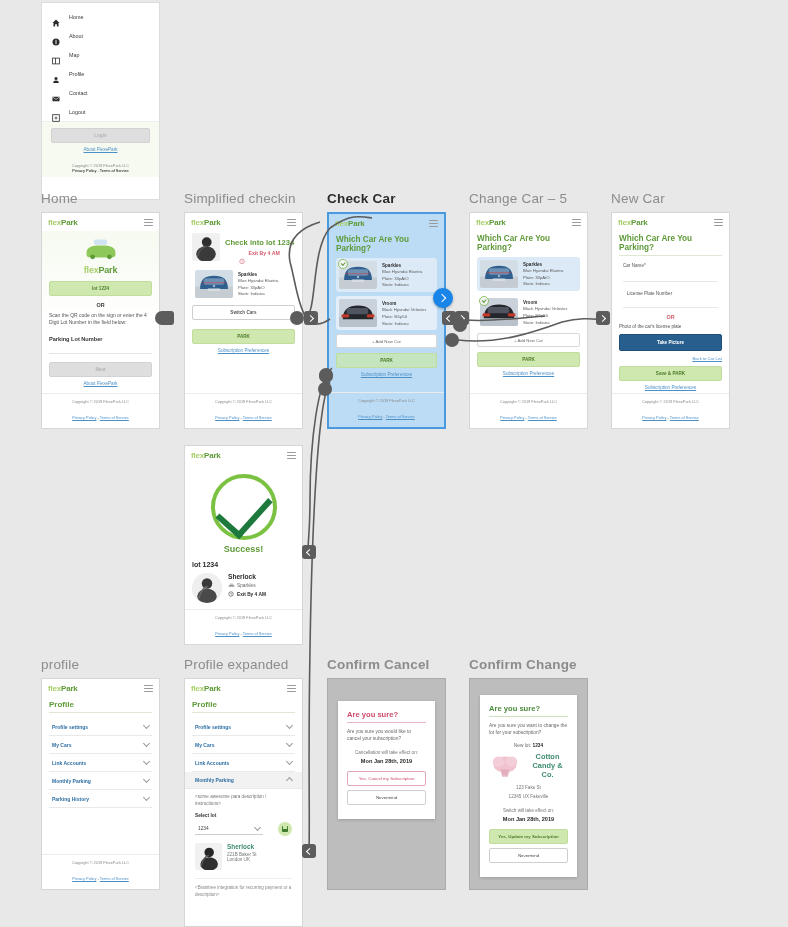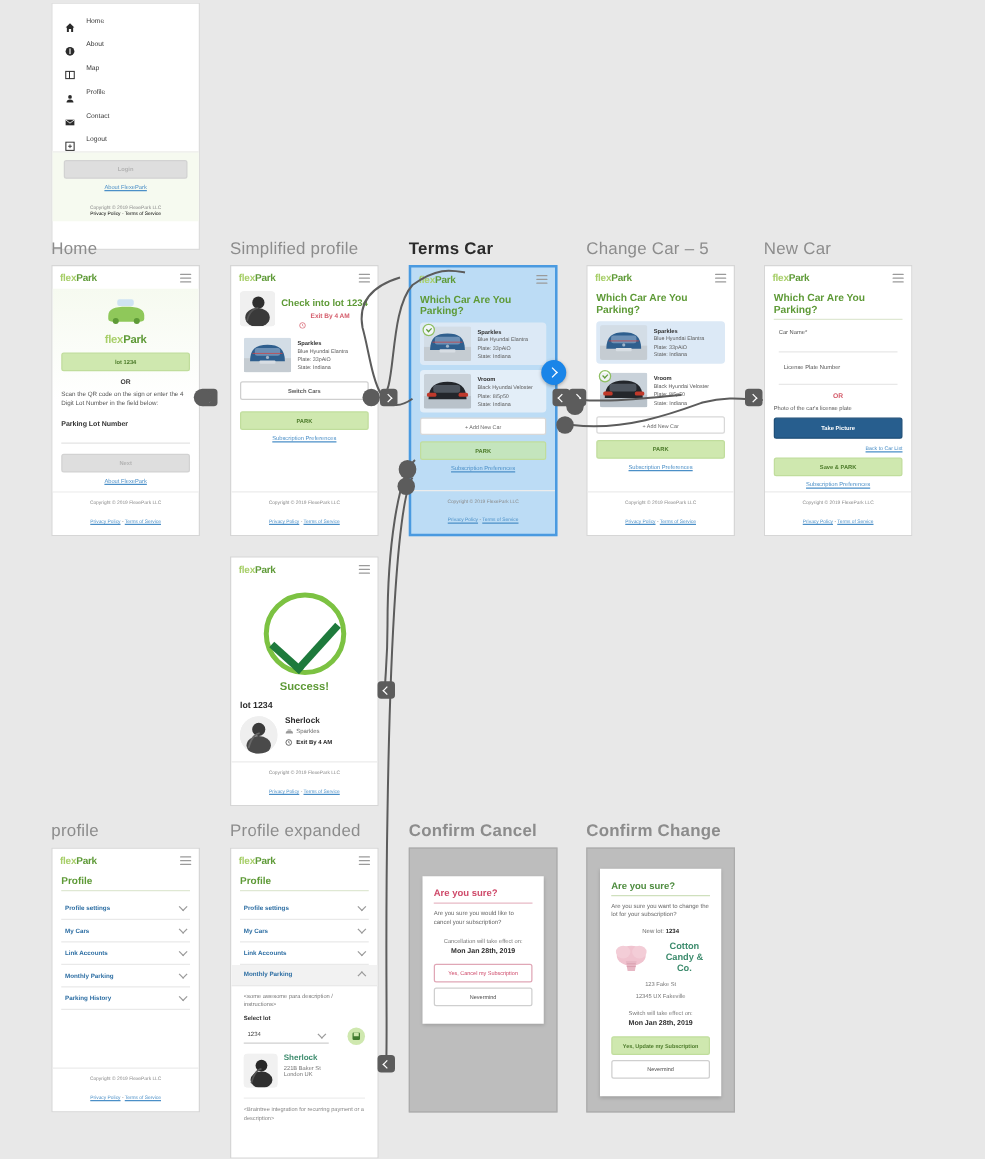--- a/index.html
+++ b/index.html
@@ -245,22 +245,22 @@
       <div style="margin-top:11px;text-align:center;">
         <div class="c" style="font-size:3.9px;color:#8a8a8a;">Copyright © 2019 FlexePark LLC</div>
         <div style="font-size:3.9px;">
           <span class="lnks">Privacy Policy</span><span style="font-size:3.9px;color:#8a8a8a;"> - </span><span class="lnks">Terms of Service</span>
         </div>
       </div>
     </div>
   </div>
 
   <div class="flow-title" style="left:41px;top:191px;">Home</div>
-  <div class="flow-title" style="left:184px;top:191px;">Simplified profile</div>
-  <div class="flow-title active" style="left:327px;top:191px;">Terms Car</div>
+  <div class="flow-title" style="left:184px;top:191px;">Simplified checkin</div>
+  <div class="flow-title active" style="left:327px;top:191px;">Check Car</div>
   <div class="flow-title" style="left:469px;top:191px;">Change Car – 5</div>
   <div class="flow-title" style="left:611px;top:191px;text-align:center;">New Car</div>
   <div class="flow-title" style="left:184px;top:412px;text-align:right;">Success</div>
   <div class="flow-title" style="left:41px;top:657px;">profile</div>
   <div class="flow-title" style="left:184px;top:657px;">Profile expanded</div>
   <div class="flow-title" style="left:327px;top:657px;font-weight:bold;">Confirm Cancel</div>
   <div class="flow-title" style="left:469px;top:657px;font-weight:bold;">Confirm Change</div>
 
   <div class="phone" style="left:41px;top:212px;width:119px;height:217px;">
    <div class="phone-inner">

